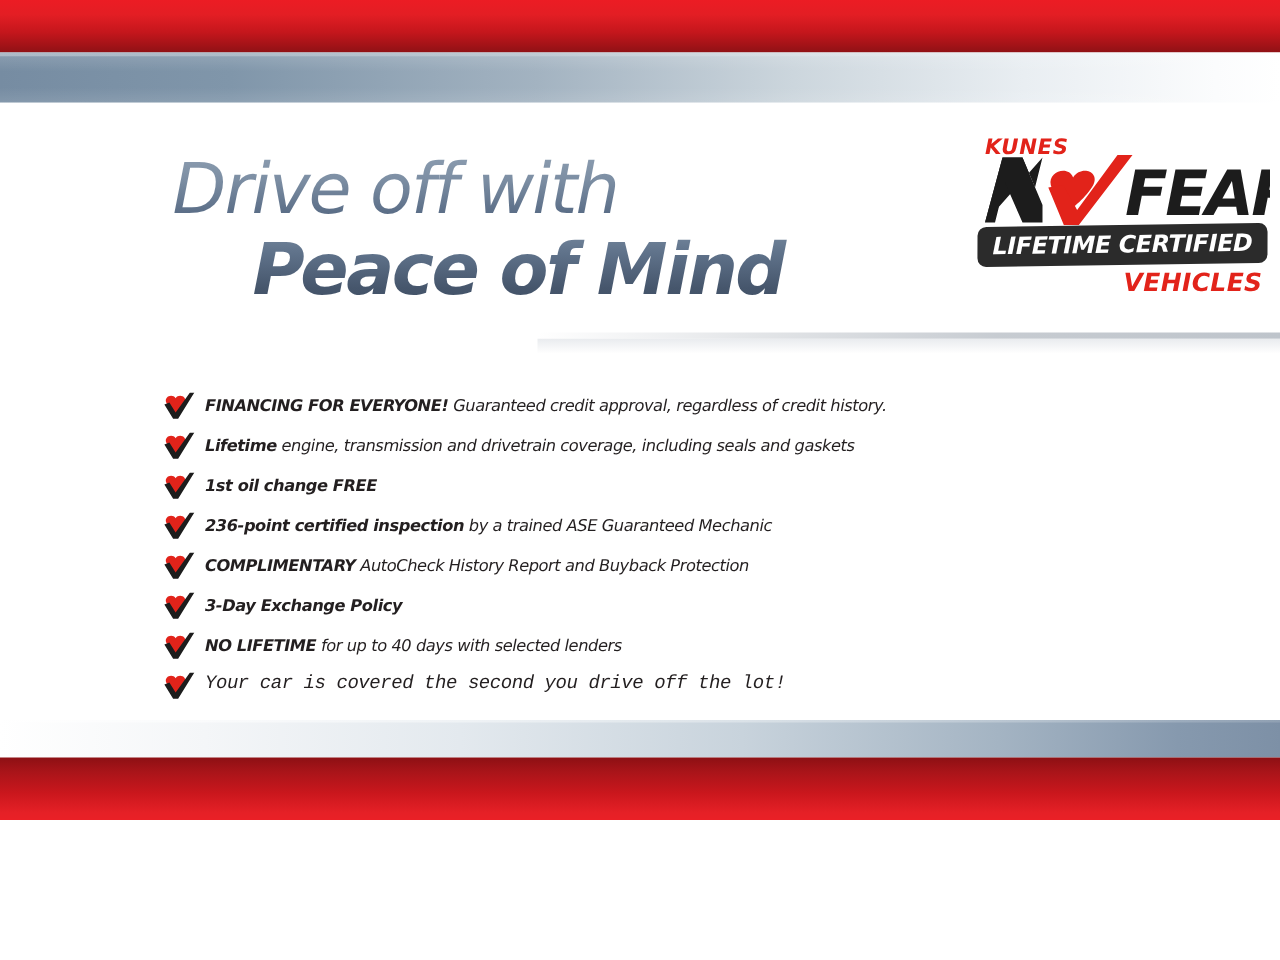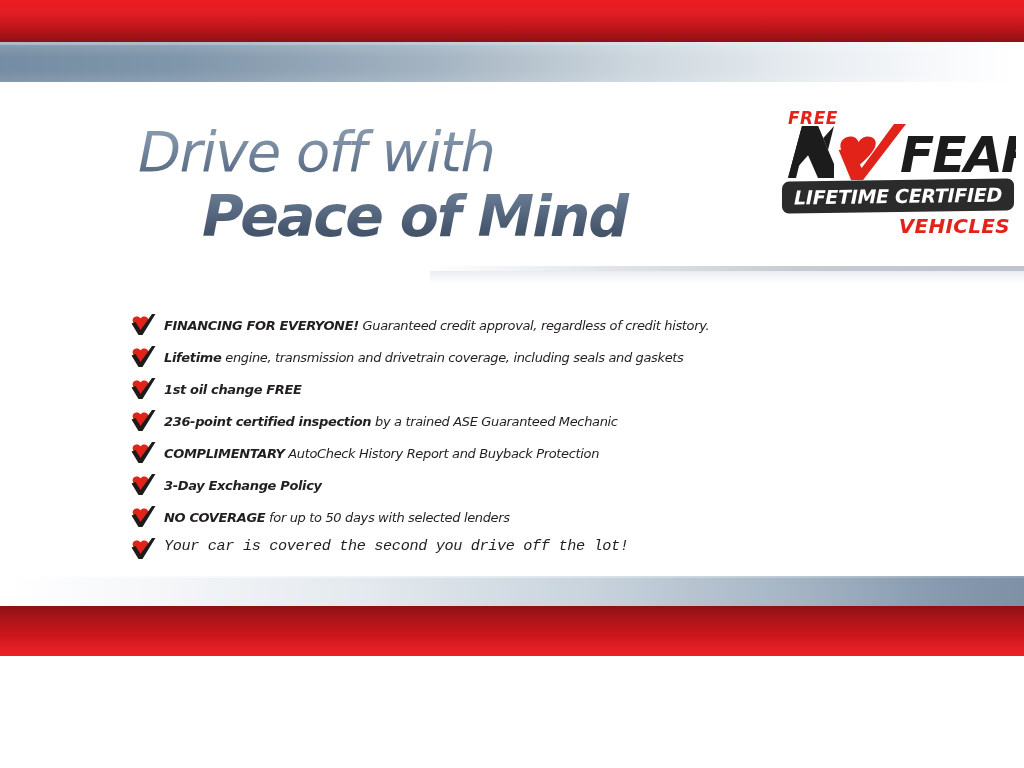--- a/index.html
+++ b/index.html
@@ -246,21 +246,21 @@
   <div class="band-top-red"></div>
   <div class="band-top-gray"></div>
   <div class="band-top-sheen"></div>
 
   <div class="headline-wrap">
     <div class="headline-line1">Drive off with</div>
     <div class="headline-line2">Peace of Mind</div>
   </div>
 
   <div class="logo">
-    <div class="logo-kunes">FREE</div>
+    <div class="logo-kunes">KUNES</div>
 
     <svg class="logo-nofear" viewBox="0 0 238 56">
 
       <g fill="#1c1c1c">
         <polygon points="10,54 24,2 40,2 50,26 56,2 56,2 56,2 56,2"></polygon>
         <polygon points="10,54 24,2 40,2 56,40 56,54 40,54 26,22 18,54"></polygon>
       </g>
 
       <g>
         <path d="M66,24 C62,13 78,8 83,18 C88,8 104,13 100,24 C96,34 85,43 83,45 C81,43 70,34 66,24 Z" fill="#e2231a" transform="skewX(-8)"></path>
@@ -329,21 +329,21 @@
         <path d="M1.5,9.5 L5.5,8 L10.5,16 L22,0 L25.5,0 L12.5,21 L8.5,21 Z" fill="#1c1c1c"></path>
       </svg>
       <div class="bullet-text"><span class="b-strong">3-Day Exchange Policy</span><span class="b-normal"></span></div>
     </div>
 
     <div class="bullet-row">
       <svg class="bullet-mark" viewBox="0 0 26 22">
         <path d="M3,8 C1,3 8,0.5 10.5,4.5 C13,0.5 20,3 18,8 C16.2,12.6 11.5,16.5 10.5,17.5 C9.5,16.5 4.8,12.6 3,8 Z" fill="#e2231a"></path>
         <path d="M1.5,9.5 L5.5,8 L10.5,16 L22,0 L25.5,0 L12.5,21 L8.5,21 Z" fill="#1c1c1c"></path>
       </svg>
-      <div class="bullet-text"><span class="b-strong">NO COVERAGE</span><span class="b-normal"> for up to 50 days with selected lenders</span></div>
+      <div class="bullet-text"><span class="b-strong">NO LIFETIME</span><span class="b-normal"> for up to 40 days with selected lenders</span></div>
     </div>
 
     <div class="bullet-row tall">
       <svg class="bullet-mark" viewBox="0 0 26 22">
         <path d="M3,8 C1,3 8,0.5 10.5,4.5 C13,0.5 20,3 18,8 C16.2,12.6 11.5,16.5 10.5,17.5 C9.5,16.5 4.8,12.6 3,8 Z" fill="#e2231a"></path>
         <path d="M1.5,9.5 L5.5,8 L10.5,16 L22,0 L25.5,0 L12.5,21 L8.5,21 Z" fill="#1c1c1c"></path>
       </svg>
       <div class="bullet-sub">Your car is covered the second you drive off the lot!</div>
     </div>
 

